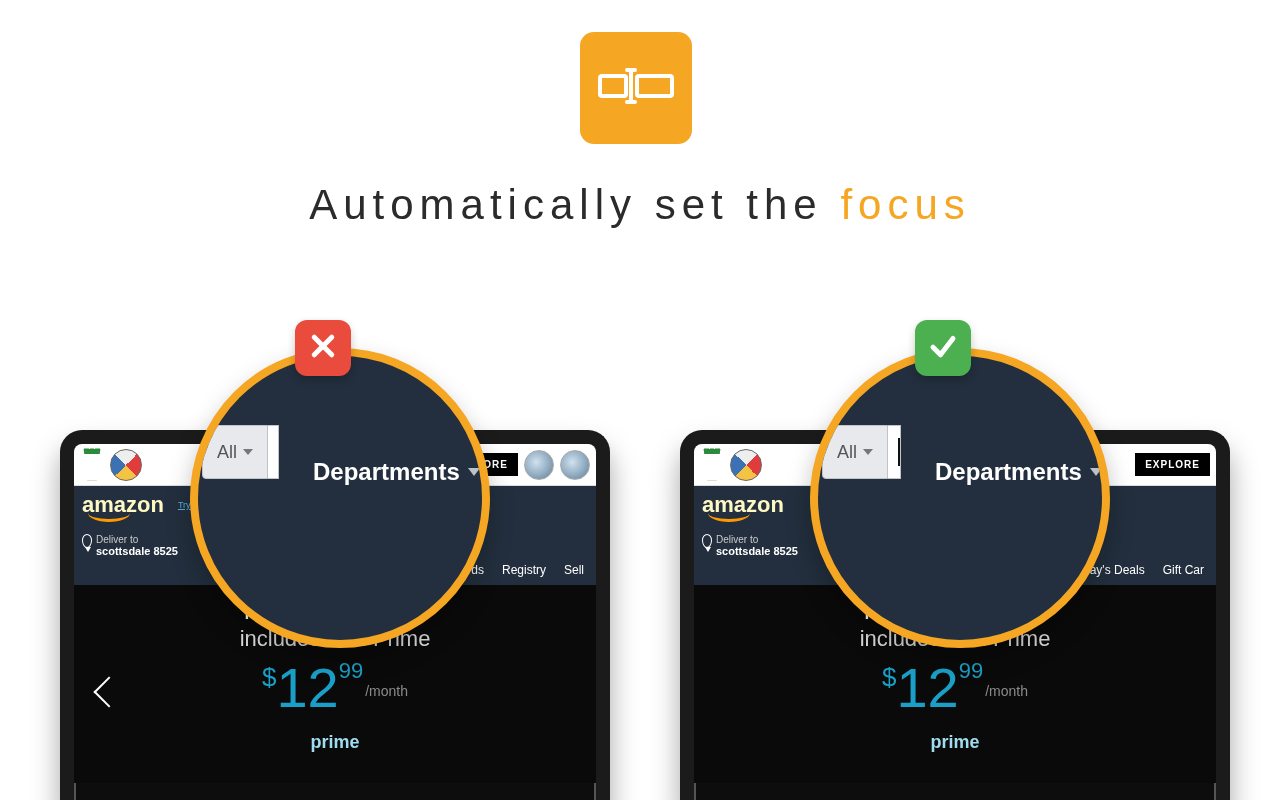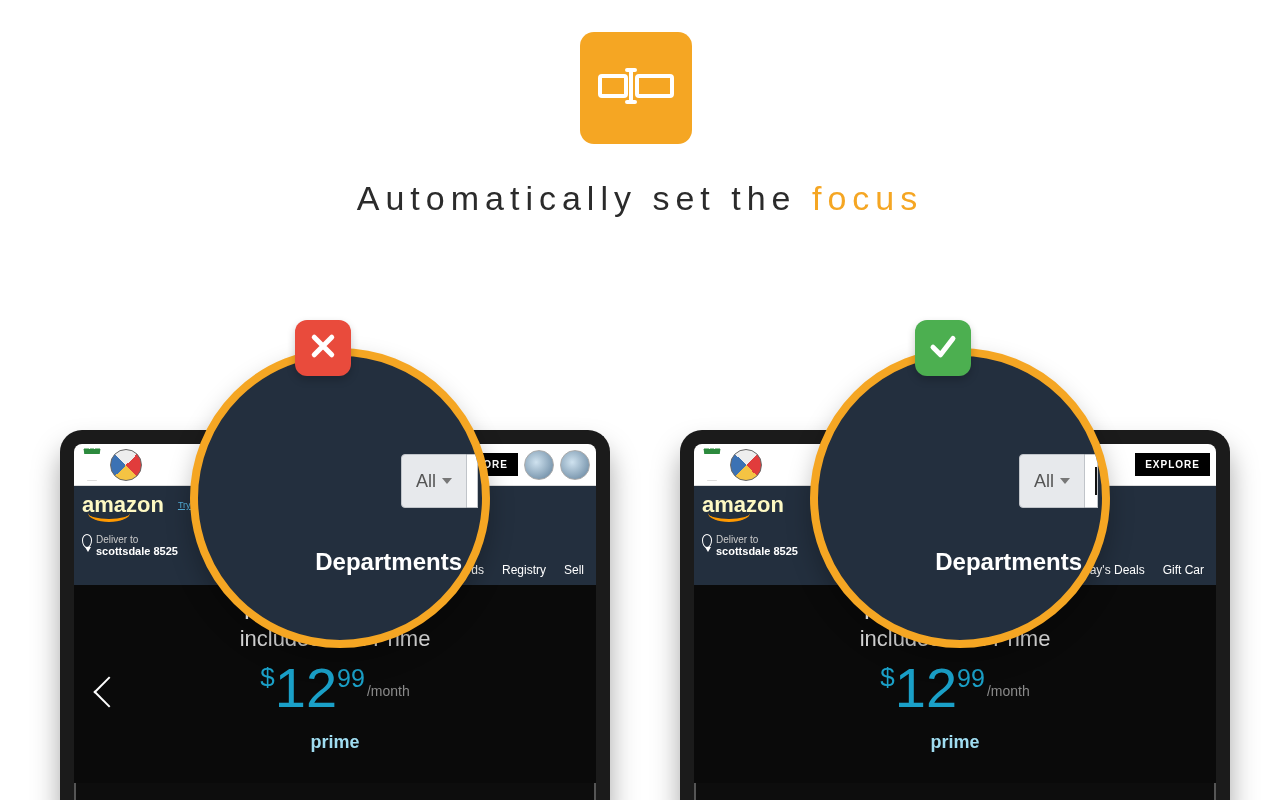--- a/index.html
+++ b/index.html
@@ -21,21 +21,21 @@
     border-radius: 14px;
     display: flex; align-items: center; justify-content: center;
   }
   .hero-icon svg { width: 78px; height: 48px; }
 
   
   .tagline {
     position: absolute;
     left: 0; right: 0; top: 172px;
     text-align: center;
-    font-size: 34px;
+    font-size: 42px;
     letter-spacing: 6px;
     color: #2b2b2b;
     line-height: 1.55;
   }
   .tagline .accent { color: #f5a623; }
 
   
   .panels {
     position: absolute;
     left: 0; right: 0; bottom: 0;
@@ -186,21 +186,21 @@
   .amz-hero .line2 { font-size: 22px; font-weight: 300; color: #ddd; }
   .amz-hero .price {
     color: #1aa0c8;
     font-weight: 300;
     margin-top: 8px;
     display: inline-flex; align-items: flex-start;
     line-height: 1;
   }
   .amz-hero .price .dollar { font-size: 26px; margin-top: 4px; }
   .amz-hero .price .big { font-size: 56px; font-weight: 400; }
-  .amz-hero .price .cents { font-size: 25px; margin-top: 6px; }
+  .amz-hero .price .cents { font-size: 22px; }
   .amz-hero .price .per { color: #8a8a8a; font-size: 14px; align-self: flex-end; margin-bottom: 18px; margin-left: 2px; }
   .amz-hero .prime { font-size: 18px; color: #9fdcf0; font-weight: 600; margin-top: 16px; }
   .amz-hero .chev-left {
     position: absolute; left: 18px; top: 90px;
     width: 22px; height: 40px;
   }
   .amz-hero .chev-left::before{
     content:""; position:absolute; left:6px; top:6px;
     width: 20px; height: 20px;
     border-left: 2px solid #fff; border-bottom: 2px solid #fff;
@@ -215,21 +215,21 @@
     width: 300px; height: 300px;
     border-radius: 50%;
     border: 8px solid #f5a623;
     background: #232f3e;
     box-shadow: 0 12px 24px rgba(0,0,0,.25);
     overflow: hidden;
     z-index: 5;
   }
   .magnifier-inner{
     position: absolute; left: 0; right: 0; top: 62px;
-    display: flex; flex-direction: column; align-items: flex-end; margin-top: 36px;
+    display: flex; align-items: center;
   }
   .mag-search {
     display: flex; height: 54px;
     margin: 0 4px;
   }
   .mag-all {
     background: #e7e9ec;
     border: 1px solid #c0c4c9;
     display: flex; align-items: center; justify-content: center;
     gap: 6px;

